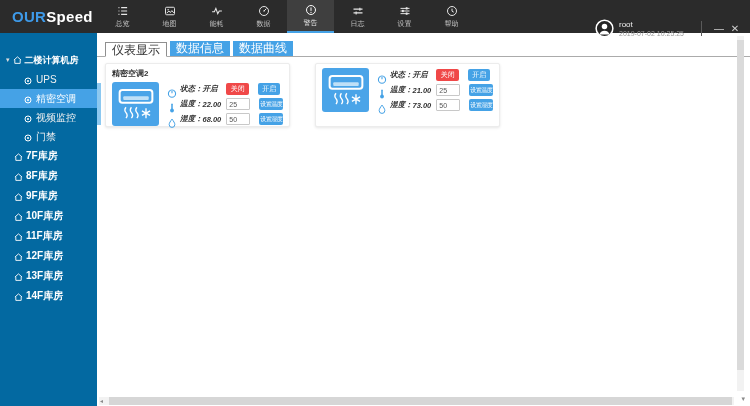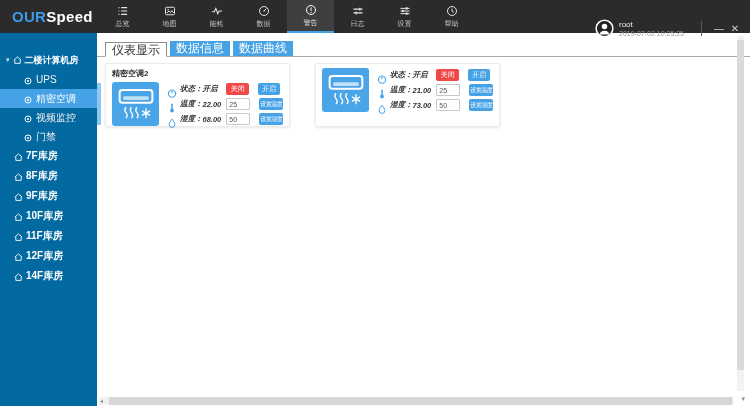--- a/index.html
+++ b/index.html
@@ -247,20 +247,27 @@
           <path d="M1 4.5L5 1l4 3.5"></path>
           <path d="M2 4.2v4h6v-4"></path>
         </svg></span>
     <span>12F库房</span>
   </div>
   <div class="side-room">
     <span class="home-ic"><svg viewBox="0 0 10 9" fill="none" stroke="#ffffff" stroke-width="1">
           <path d="M1 4.5L5 1l4 3.5"></path>
           <path d="M2 4.2v4h6v-4"></path>
         </svg></span>
+    <span>13F库房</span>
+  </div>
+  <div class="side-room">
+    <span class="home-ic"><svg viewBox="0 0 10 9" fill="none" stroke="#ffffff" stroke-width="1">
+          <path d="M1 4.5L5 1l4 3.5"></path>
+          <path d="M2 4.2v4h6v-4"></path>
+        </svg></span>
     <span>14F库房</span>
   </div>
 </div>
 
 <div class="content">
   <div class="tabbar">
     <div class="tab active">仪表显示</div>
     <div class="tab inactive">数据信息</div>
     <div class="tab inactive">数据曲线</div>
   </div>

